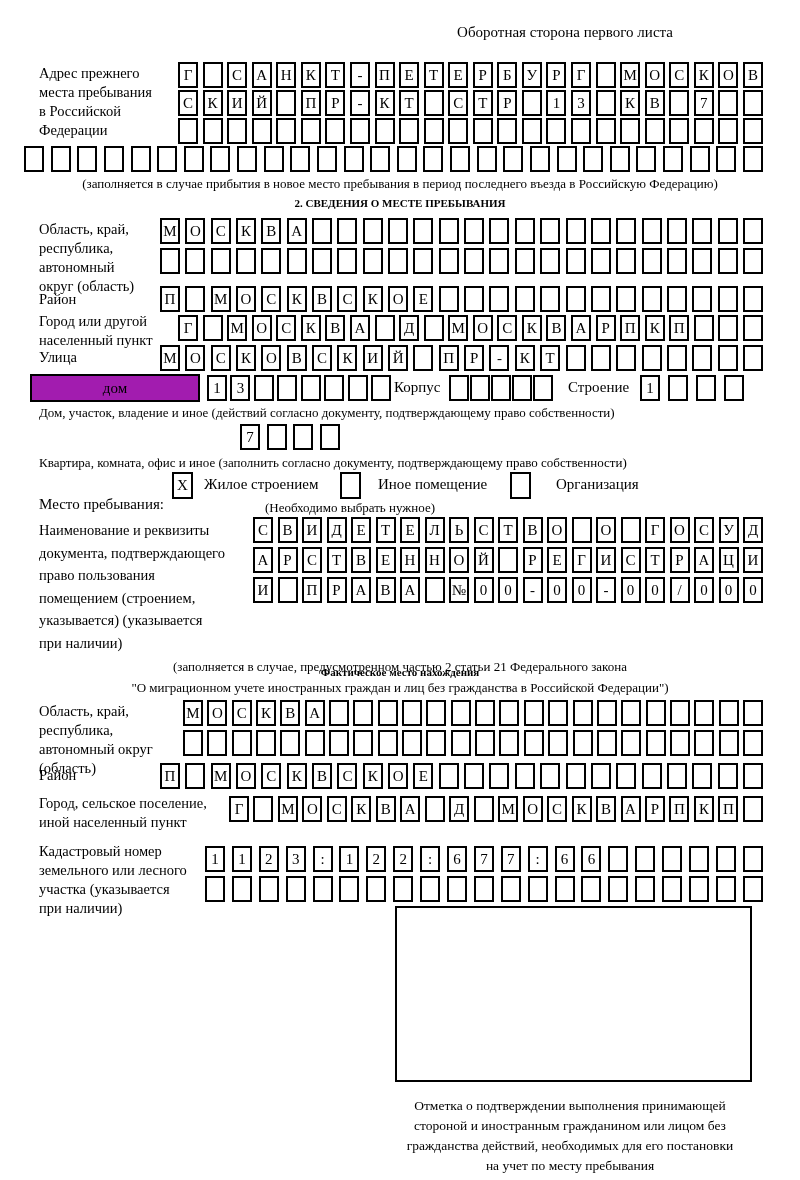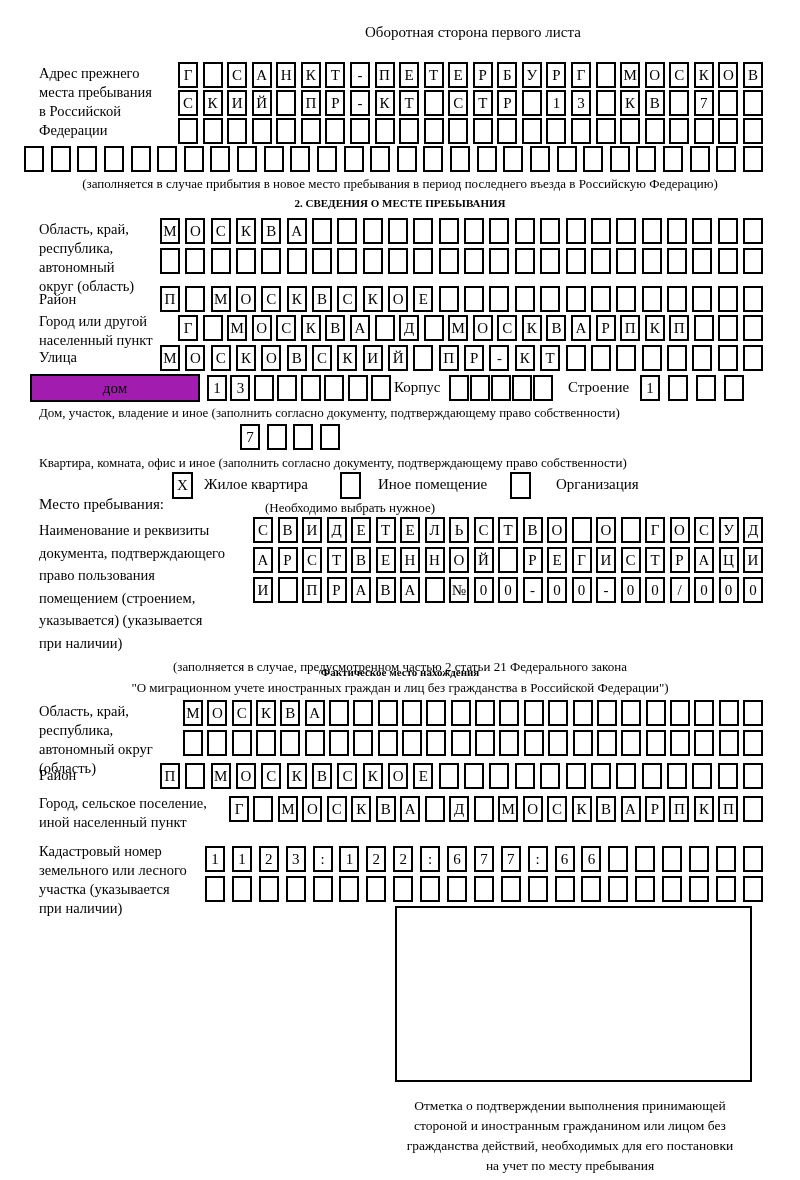--- a/index.html
+++ b/index.html
@@ -19,21 +19,21 @@
   .checkbox{width:21px;height:27px;border:2px solid #000;background:#fff;
             display:flex;align-items:center;justify-content:center;font-size:15px}
   .inline-label{font-size:15px}
   .stampbox{border:2px solid #000;background:#fff}
 </style>
 </head>
 <body>
 
 <div class="page">
 
-  <div class="abs inline-label" style="left:365px;top:24px;width:400px;text-align:left;">Оборотная сторона первого листа</div>
+  <div class="abs inline-label" style="left:365px;top:24px;width:400px;text-align:center;">Оборотная сторона первого листа</div>
 
   <div class="abs label" style="left:39px;top:64px;width:135px;">Адрес прежнего
 места пребывания
 в Российской
 Федерации</div>
   <div class="abs row" style="left:178px;top:62px;width:585px;">
       <span class="cell">Г</span>
       <span class="cell"></span>
       <span class="cell">С</span>
       <span class="cell">А</span>
@@ -305,33 +305,33 @@
       <span class="cell"></span>
       <span class="cell"></span>
     </div>
   <div class="abs inline-label" style="left:568px;top:379px;">Строение</div>
   <div class="abs row" style="left:640px;top:375px;width:104px;">
       <span class="cell">1</span>
       <span class="cell"></span>
       <span class="cell"></span>
       <span class="cell"></span>
     </div>
-  <div class="abs caption" style="left:39px;top:405px;width:730px;">Дом, участок, владение и иное (заполнить согласно документу, подтверждающему право собственности)</div>
+  <div class="abs caption" style="left:39px;top:405px;width:730px;">Дом, участок, владение и иное (действий согласно документу, подтверждающему право собственности)</div>
 
   <div class="abs row" style="left:240px;top:424px;width:100px;">
       <span class="cell">7</span>
       <span class="cell"></span>
       <span class="cell"></span>
       <span class="cell"></span>
     </div>
   <div class="abs caption" style="left:39px;top:455px;width:730px;">Квартира, комната, офис и иное (заполнить согласно документу, подтверждающему право собственности)</div>
 
   <div class="abs inline-label" style="left:39px;top:476px;margin-top:20px;">Место пребывания:</div>
   <div class="abs checkbox" style="left:172px;top:472px;">X</div>
-  <div class="abs inline-label" style="left:204px;top:476px;">Жилое квартира</div>
+  <div class="abs inline-label" style="left:204px;top:476px;">Жилое строением</div>
   <div class="abs checkbox" style="left:340px;top:472px;"></div>
   <div class="abs inline-label" style="left:378px;top:476px;">Иное помещение</div>
   <div class="abs checkbox" style="left:510px;top:472px;"></div>
   <div class="abs inline-label" style="left:556px;top:476px;">Организация</div>
   <div class="abs caption centered" style="left:150px;top:500px;width:400px;">(Необходимо выбрать нужное)</div>
 
   <div class="abs label" style="left:39px;top:519px;width:215px;line-height:22.5px;">Наименование и реквизиты
 документа, подтверждающего
 право пользования
 помещением (строением,

